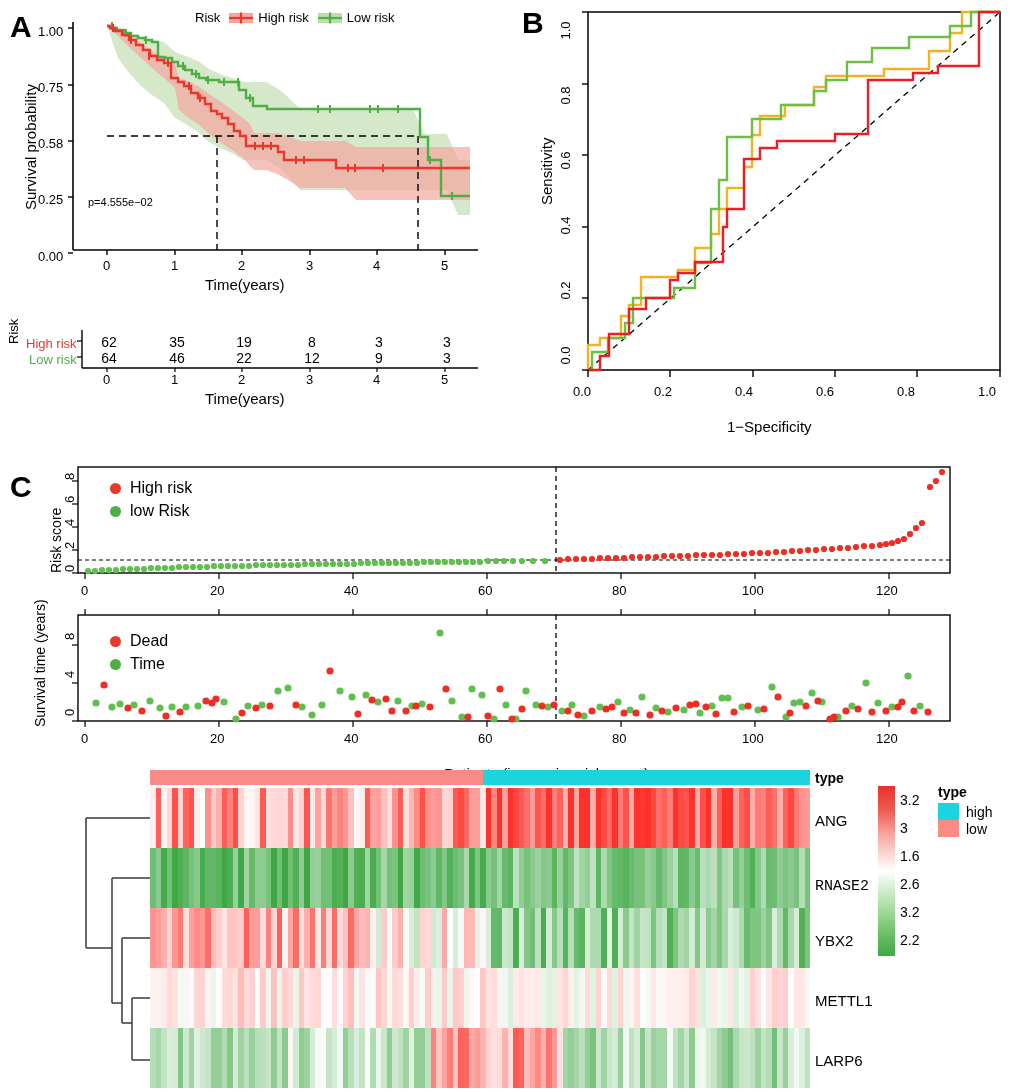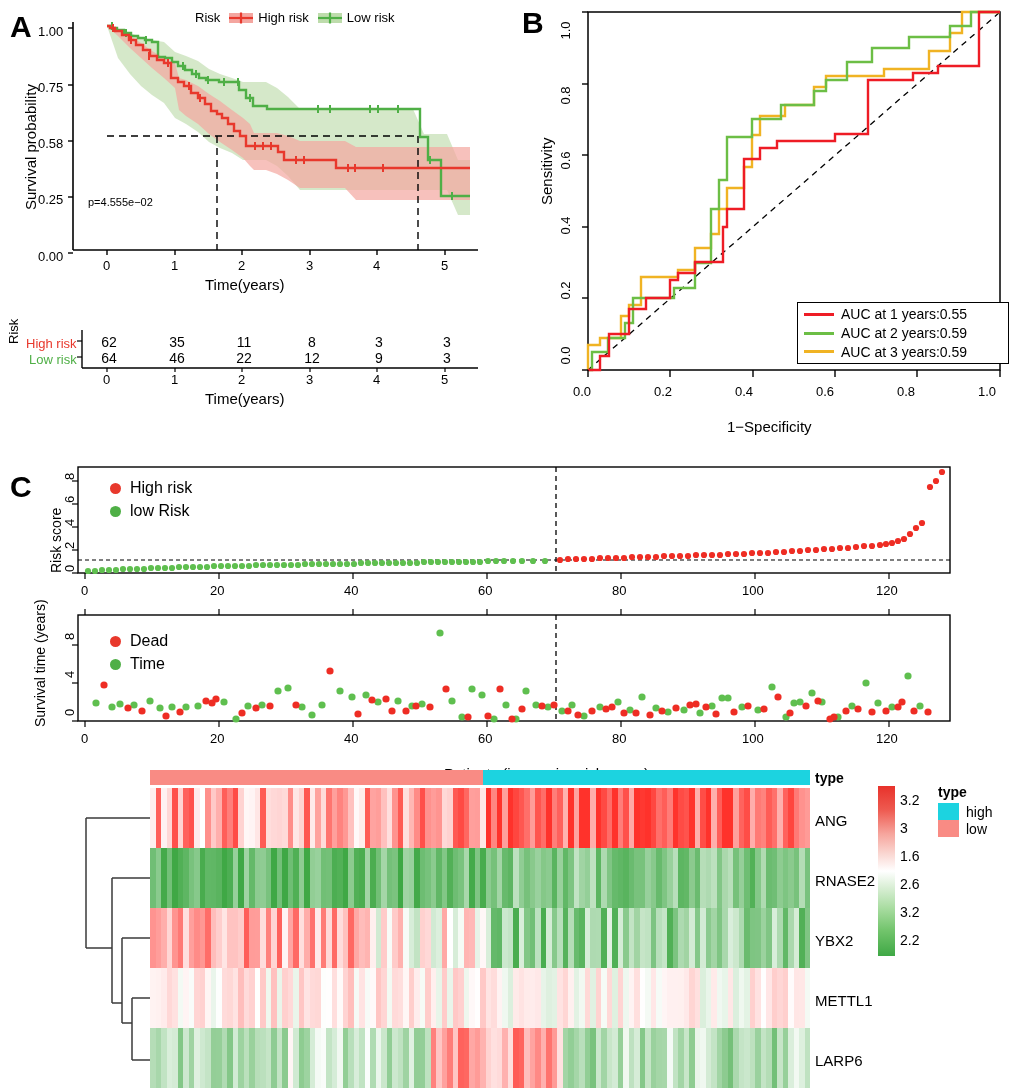--- a/index.html
+++ b/index.html
@@ -198,21 +198,21 @@
   </div>
 
   <div id="riskTable">
     <div class="rt-lbl" style="left:6px; top:44px; transform:rotate(-90deg); transform-origin:0 0; color:#000;">Risk</div>
 
     <div class="rt-lbl" style="left:26px; top:36px; color:#E8382C;">High risk</div>
     <div class="rt-lbl" style="left:29px; top:52px; color:#4FAF46;">Low risk</div>
 
     <div class="rt-num" style="left:96px; top:34px; width:26px;">62</div>
     <div class="rt-num" style="left:164px; top:34px; width:26px;">35</div>
-    <div class="rt-num" style="left:231px; top:34px; width:26px;">11</div>
+    <div class="rt-num" style="left:231px; top:34px; width:26px;">19</div>
     <div class="rt-num" style="left:299px; top:34px; width:26px;">8</div>
     <div class="rt-num" style="left:366px; top:34px; width:26px;">3</div>
     <div class="rt-num" style="left:434px; top:34px; width:26px;">3</div>
 
     <div class="rt-num" style="left:96px; top:50px; width:26px;">64</div>
     <div class="rt-num" style="left:164px; top:50px; width:26px;">46</div>
     <div class="rt-num" style="left:231px; top:50px; width:26px;">22</div>
     <div class="rt-num" style="left:299px; top:50px; width:26px;">12</div>
     <div class="rt-num" style="left:366px; top:50px; width:26px;">9</div>
     <div class="rt-num" style="left:434px; top:50px; width:26px;">3</div>
@@ -294,34 +294,20 @@
         <line x1="72" y1="12" x2="78" y2="12"></line>
         <line x1="78" y1="370" x2="78" y2="377"></line>
         <line x1="160" y1="370" x2="160" y2="377"></line>
         <line x1="243" y1="370" x2="243" y2="377"></line>
         <line x1="325" y1="370" x2="325" y2="377"></line>
         <line x1="407" y1="370" x2="407" y2="377"></line>
         <line x1="490" y1="370" x2="490" y2="377"></line>
       </g>
     </svg>
 
-    <div id="rocLegend">
-      <div class="row">
-        <span class="swatch" style="background:#EE1C25;"></span>
-        <span class="lbl">AUC at 1 years:0.55</span>
-      </div>
-      <div class="row">
-        <span class="swatch" style="background:#6CBE45;"></span>
-        <span class="lbl">AUC at 2 years:0.59</span>
-      </div>
-      <div class="row">
-        <span class="swatch" style="background:#F0B323;"></span>
-        <span class="lbl">AUC at 3 years:0.59</span>
-      </div>
-    </div>
   </div>
 
   <div id="panelC">
     <div class="panel-letter" style="left:10px; top:15px;">C</div>
 
     <div class="axis-title vert" style="left:48px; top:118px; transform:rotate(-90deg); font-size:14px;">Risk score</div>
 
     <div class="tick-lbl" style="left:66px; top:106px; transform:rotate(-90deg); transform-origin:center;">0</div>
     <div class="tick-lbl" style="left:66px; top:83px;  transform:rotate(-90deg); transform-origin:center;">2</div>
     <div class="tick-lbl" style="left:66px; top:60px;  transform:rotate(-90deg); transform-origin:center;">4</div>
@@ -1297,21 +1283,21 @@
           <div class="hm-cell" style="background:rgb(199,229,200)"></div>
           <div class="hm-cell" style="background:rgb(151,208,154)"></div>
           <div class="hm-cell" style="background:rgb(218,238,219)"></div>
           <div class="hm-cell" style="background:rgb(242,249,242)"></div>
           <div class="hm-cell" style="background:rgb(221,240,222)"></div>
           <div class="hm-cell" style="background:rgb(191,226,193)"></div>
         </div>
     </div>
 
     <div class="gene-lbl" style="top:42px;">ANG</div>
-    <div class="gene-lbl" style="top:102px;">RNASE2</div>
+    <div class="gene-lbl" style="top:108px;font-family:Liberation Mono, monospace;">RNASE2</div>
     <div class="gene-lbl" style="top:162px;">YBX2</div>
     <div class="gene-lbl" style="top:222px;">METTL1</div>
     <div class="gene-lbl" style="top:282px;">LARP6</div>
 
     <div id="colorbar" style="top:16px; height:170px;
          background:linear-gradient(to bottom,#E8322B 0%,#EE5A50 14%,#F6A49C 28%,#FAD7D2 40%,#FFFFFF 50%,#D8EED4 60%,#A8DCA0 72%,#72C46C 85%,#3FA845 100%);"></div>
     <div class="cb-tick" style="top:22px;">3.2</div>
     <div class="cb-tick" style="top:50px;">3</div>
     <div class="cb-tick" style="top:78px;">1.6</div>
     <div class="cb-tick" style="top:106px;">2.6</div>

